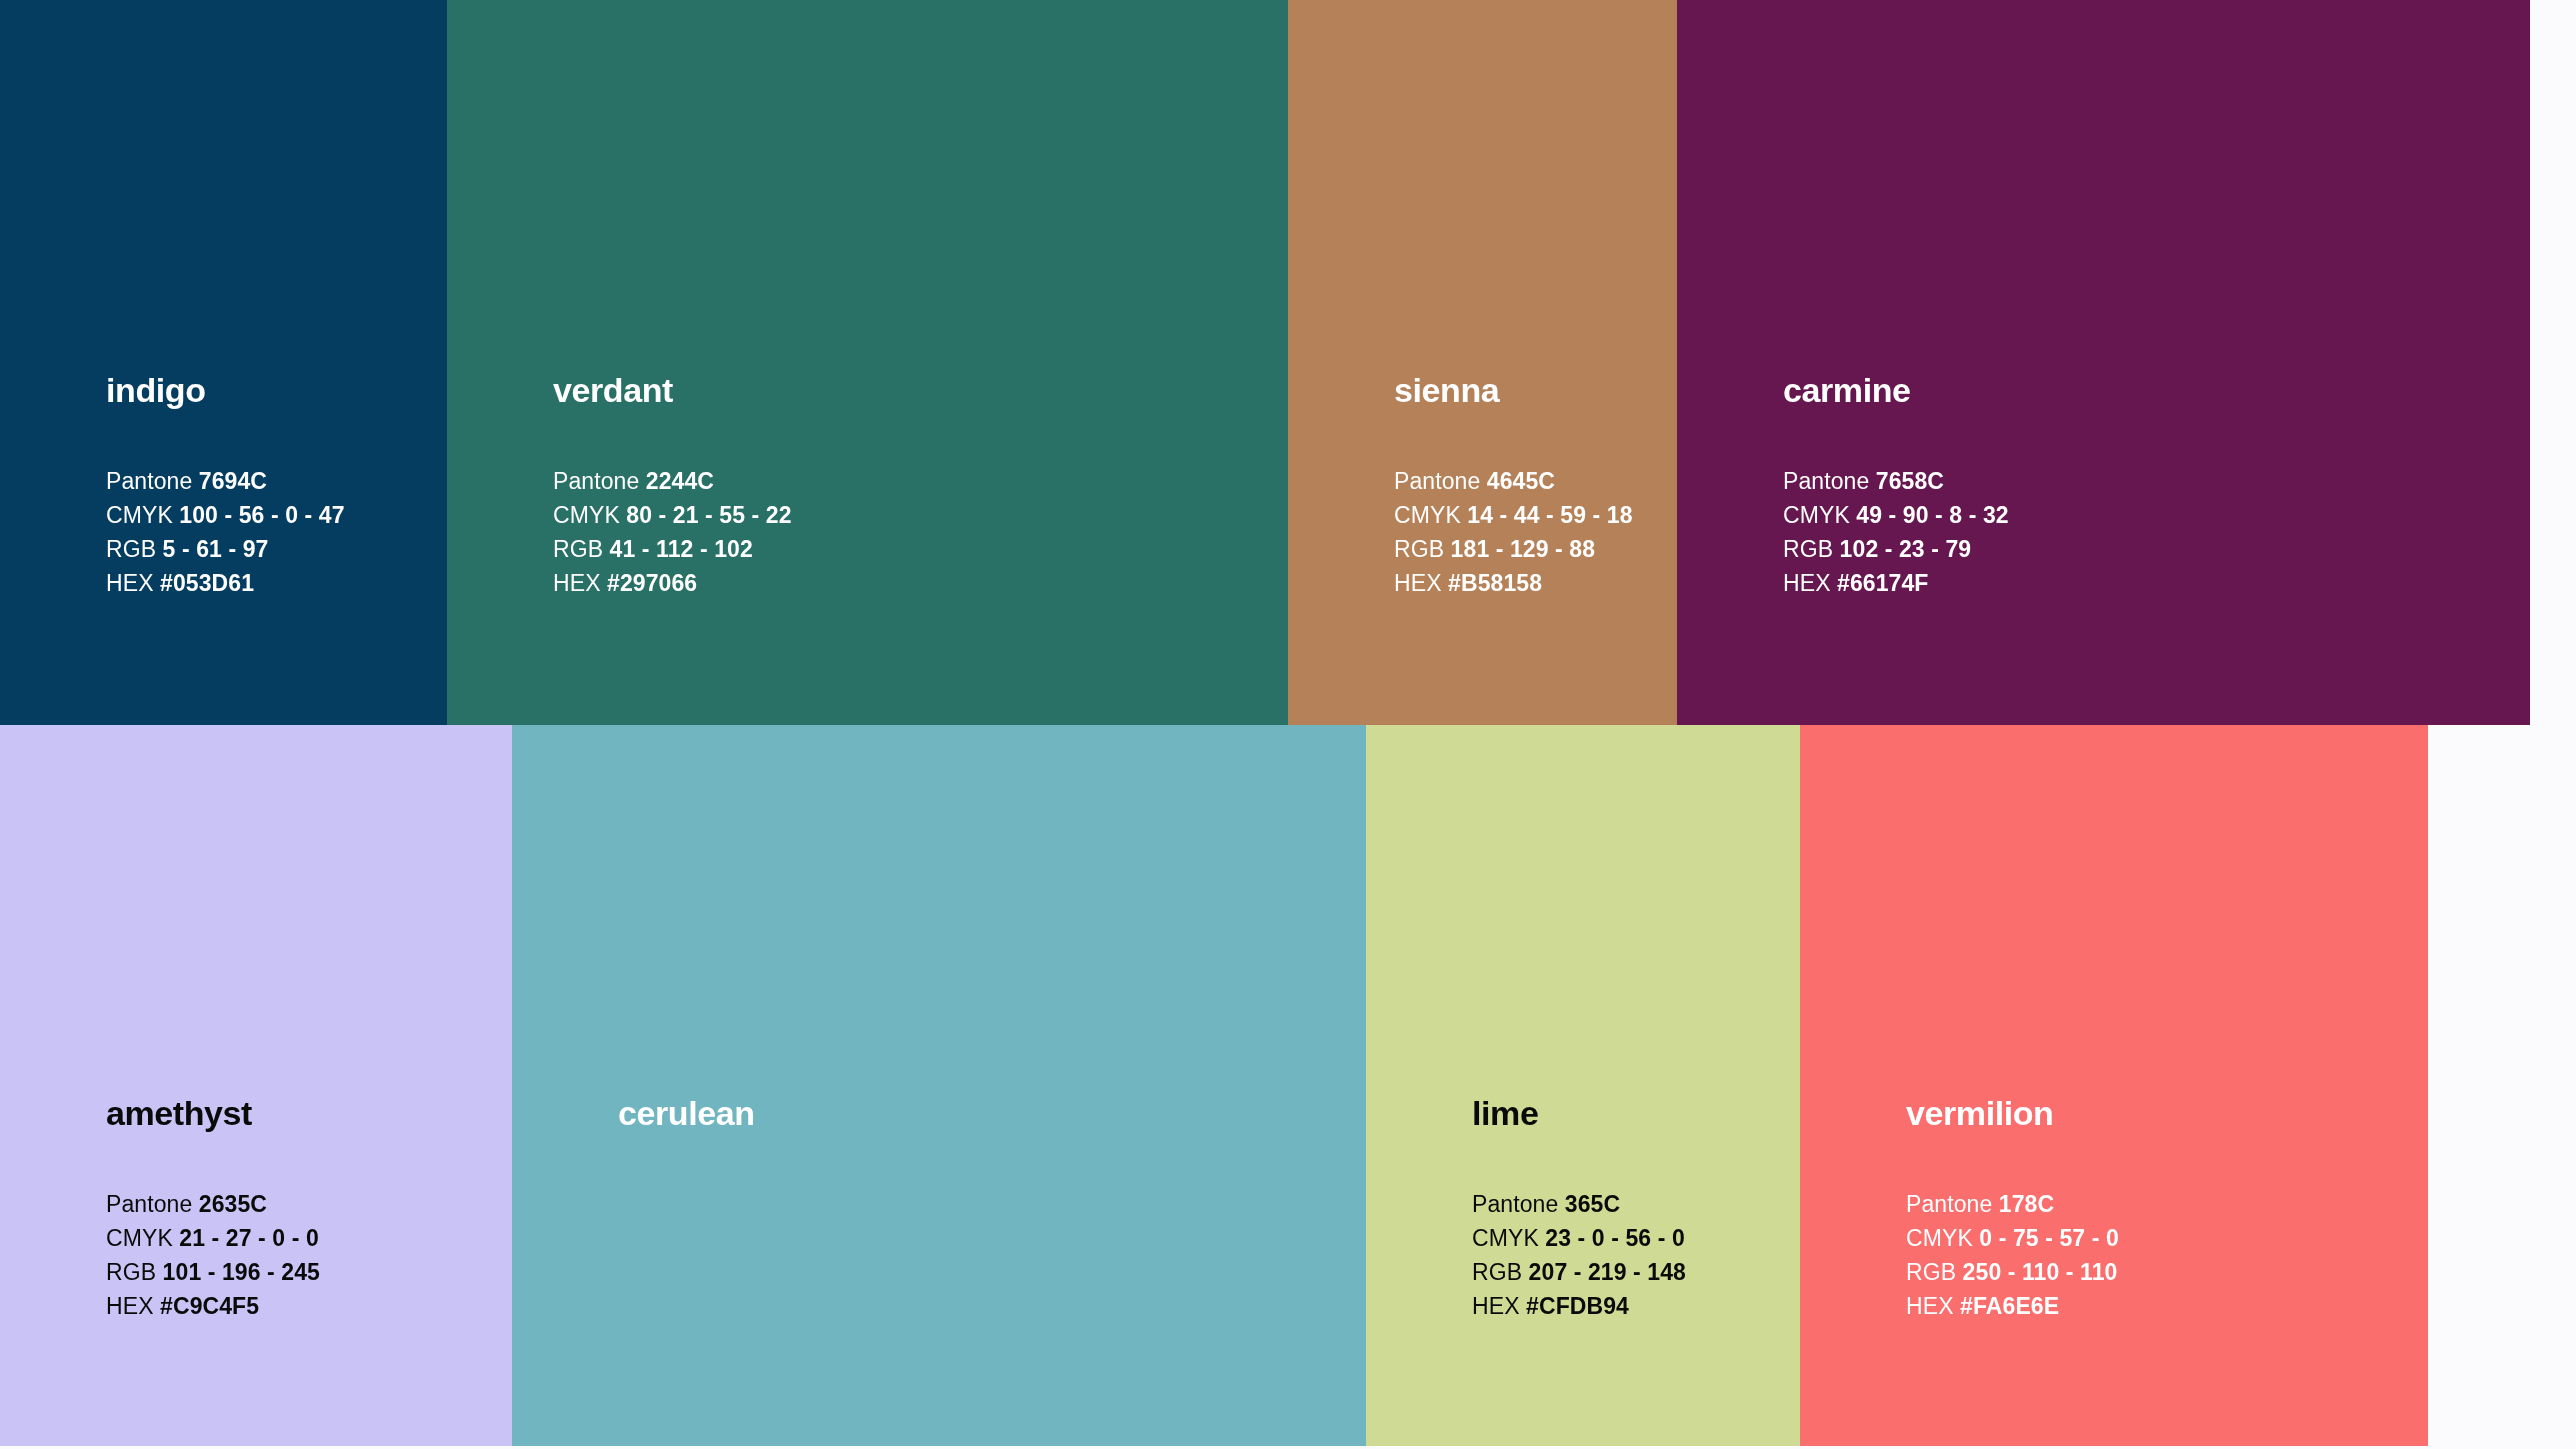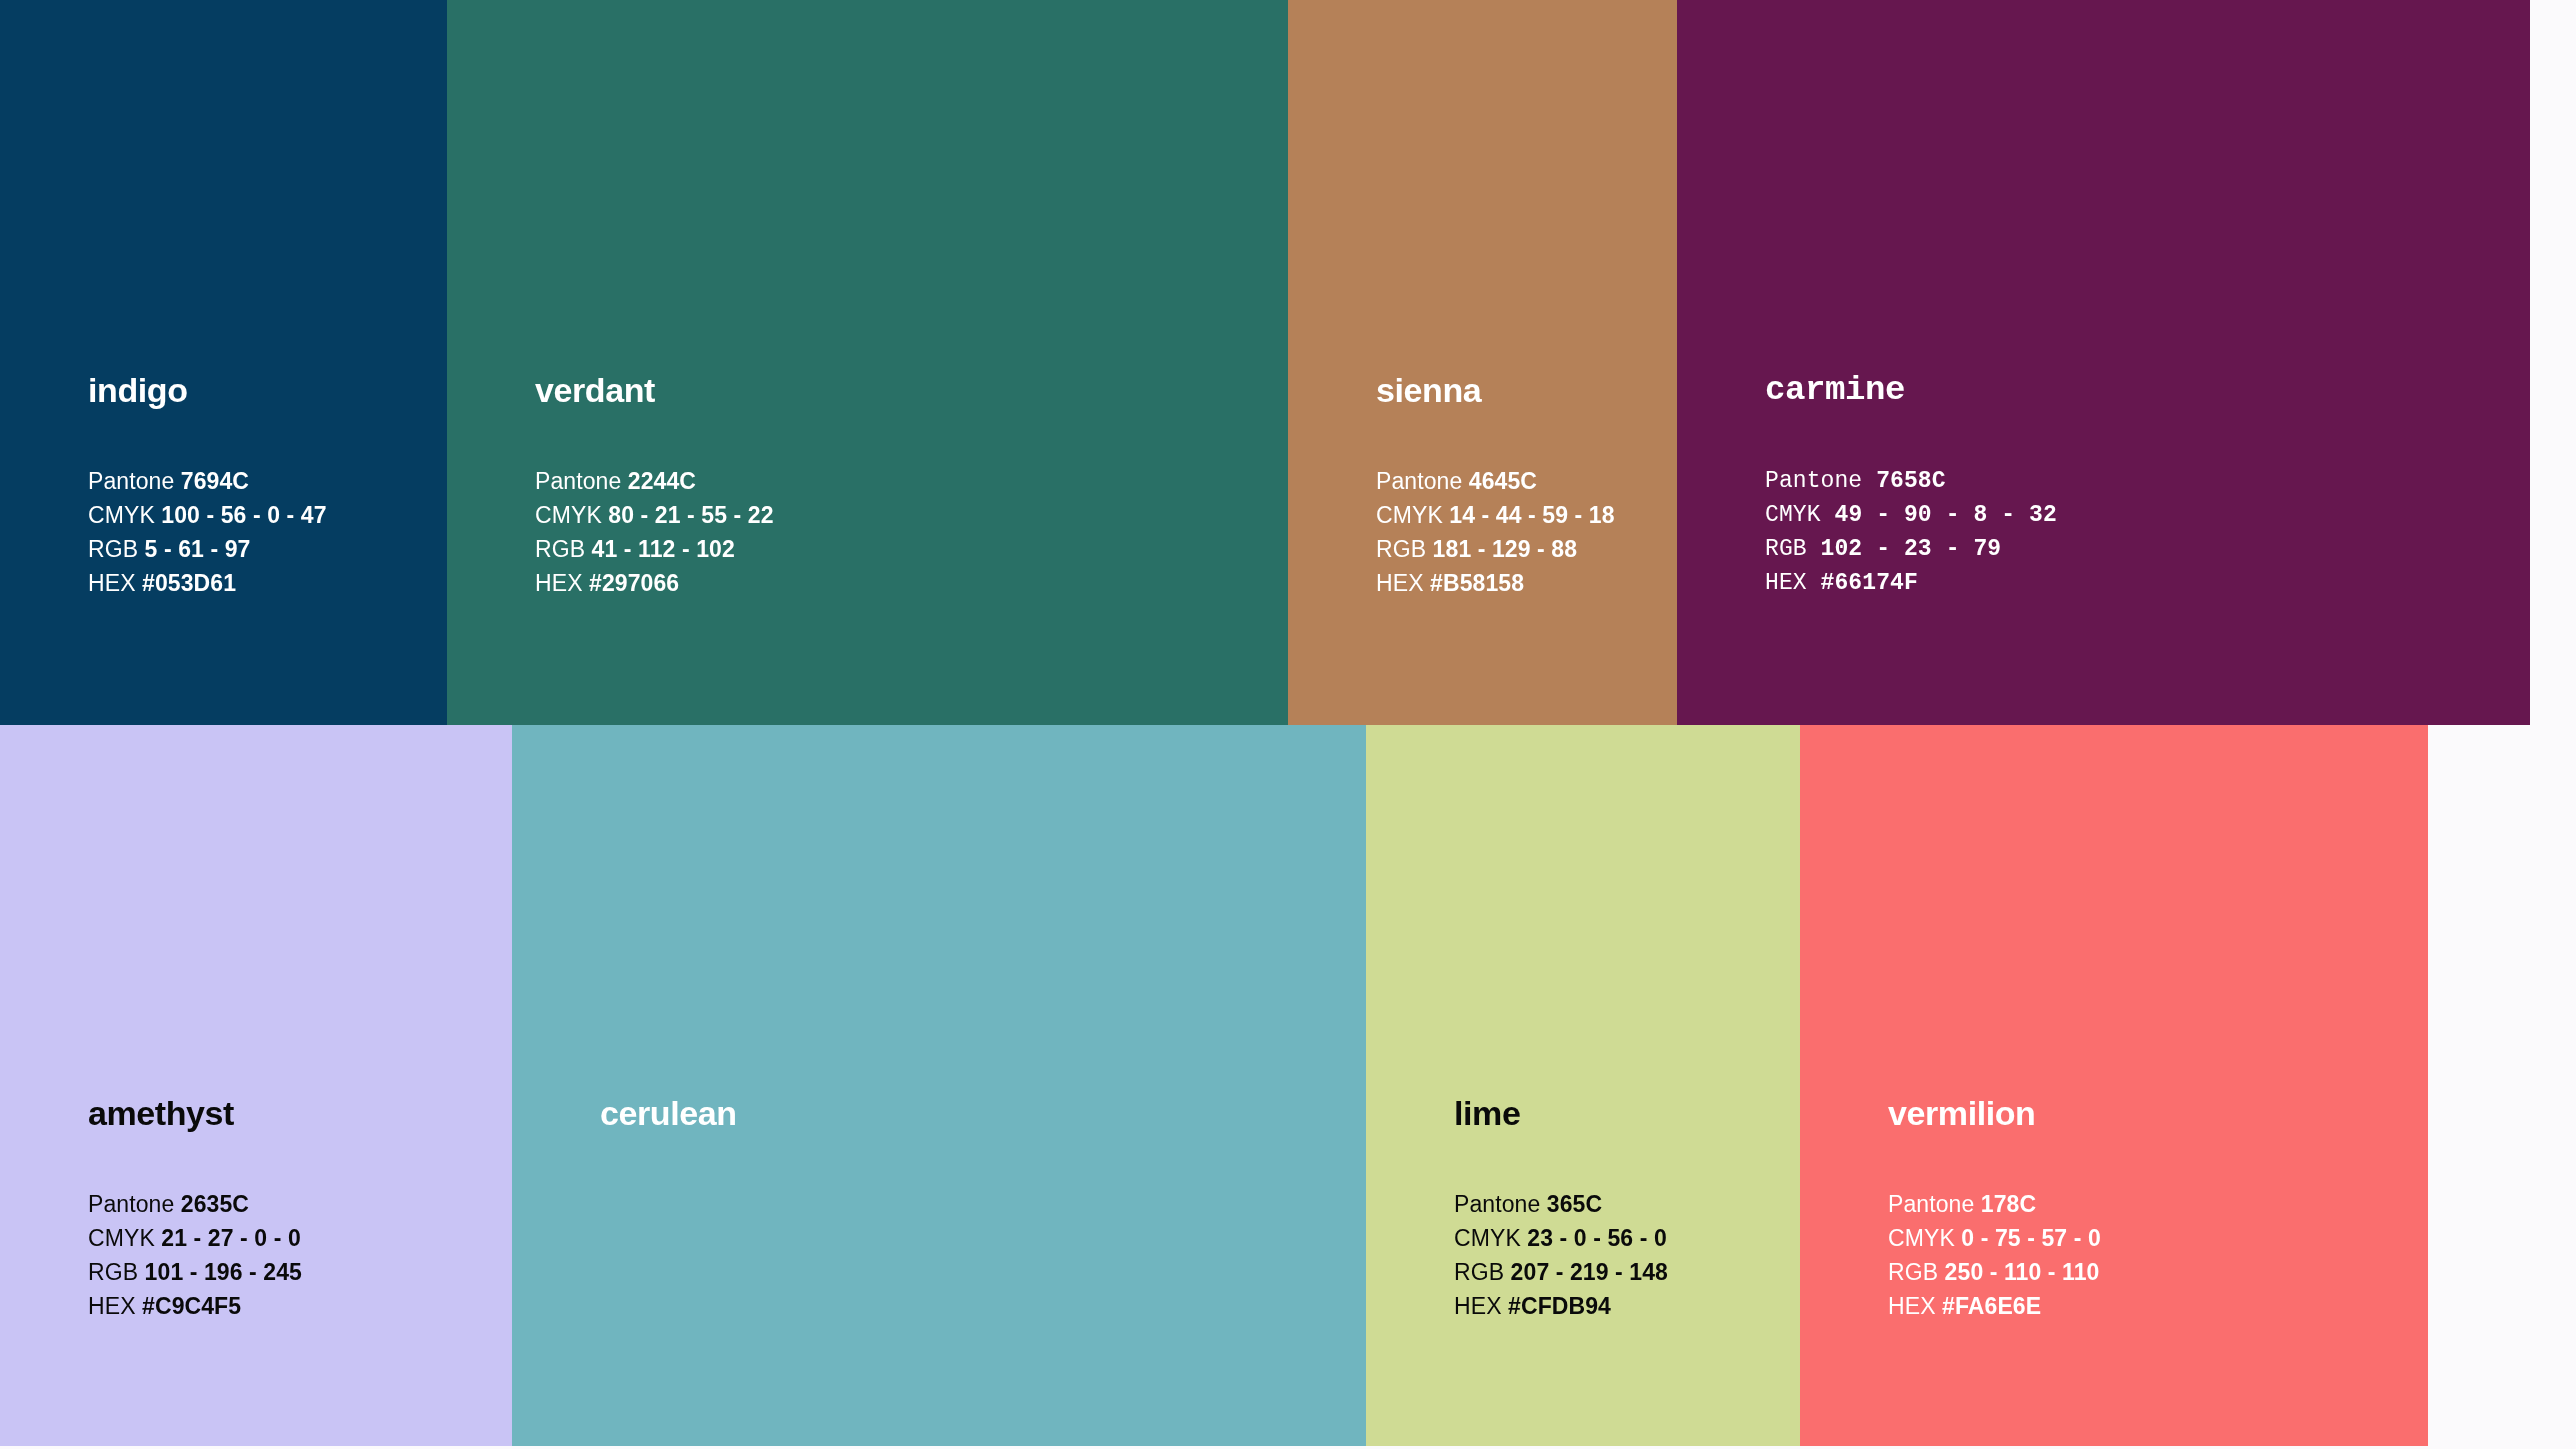--- a/index.html
+++ b/index.html
@@ -24,21 +24,21 @@
 
   .swatch {
     position:relative;
     height:100%;
     overflow:hidden;
   }
 
   
   .swatch-body {
     position:absolute;
-    left:88px;
+    left:106px;
   }
   .row-top .swatch-body    { top:372px; }
   .row-bottom .swatch-body { top:370px; }
 
   .swatch-title {
     font-size:34px;
     font-weight:700;
     letter-spacing:-0.012em;
     line-height:1.06;
     white-space:nowrap;
@@ -90,21 +90,21 @@
         <div class="swatch-body on-dark">
           <div class="swatch-title">sienna</div>
           <div class="swatch-specs">
             <div class="spec-line"><span>Pantone </span><span class="spec-value">4645C</span></div>
             <div class="spec-line"><span>CMYK </span><span class="spec-value">14 - 44 - 59 - 18</span></div>
             <div class="spec-line"><span>RGB </span><span class="spec-value">181 - 129 - 88</span></div>
             <div class="spec-line"><span>HEX </span><span class="spec-value">#B58158</span></div>
           </div>
         </div>
       </div>
-      <div class="swatch" style="background: rgb(102, 23, 79); width: 853px; font-family: Liberation Mono, monospace;">
+      <div class="swatch" style="background: rgb(102, 23, 79); width: 853px;">
         <div class="swatch-body on-dark">
           <div class="swatch-title">carmine</div>
           <div class="swatch-specs">
             <div class="spec-line"><span>Pantone </span><span class="spec-value">7658C</span></div>
             <div class="spec-line"><span>CMYK </span><span class="spec-value">49 - 90 - 8 - 32</span></div>
             <div class="spec-line"><span>RGB </span><span class="spec-value">102 - 23 - 79</span></div>
             <div class="spec-line"><span>HEX </span><span class="spec-value">#66174F</span></div>
           </div>
         </div>
       </div>

